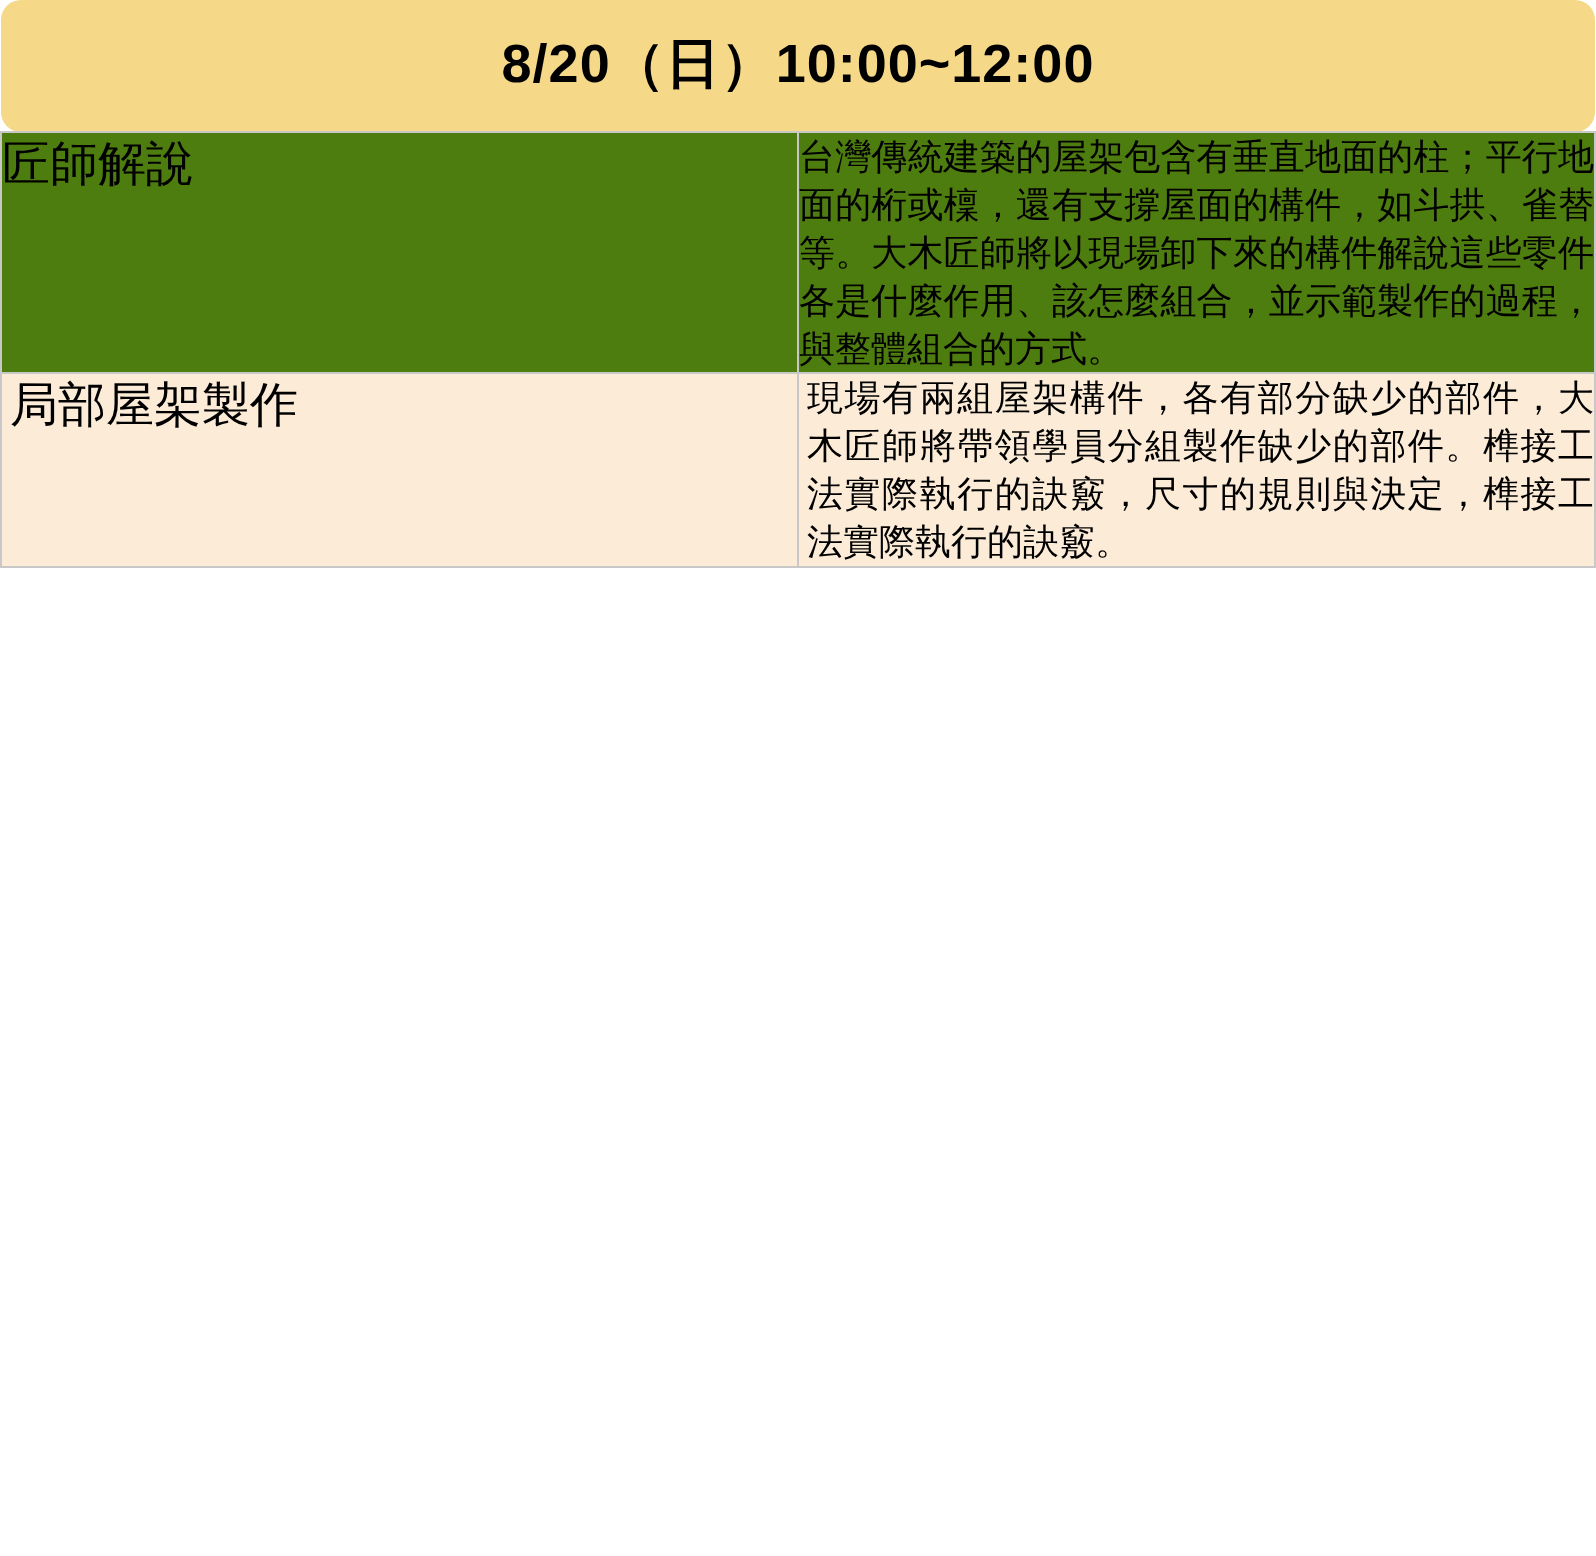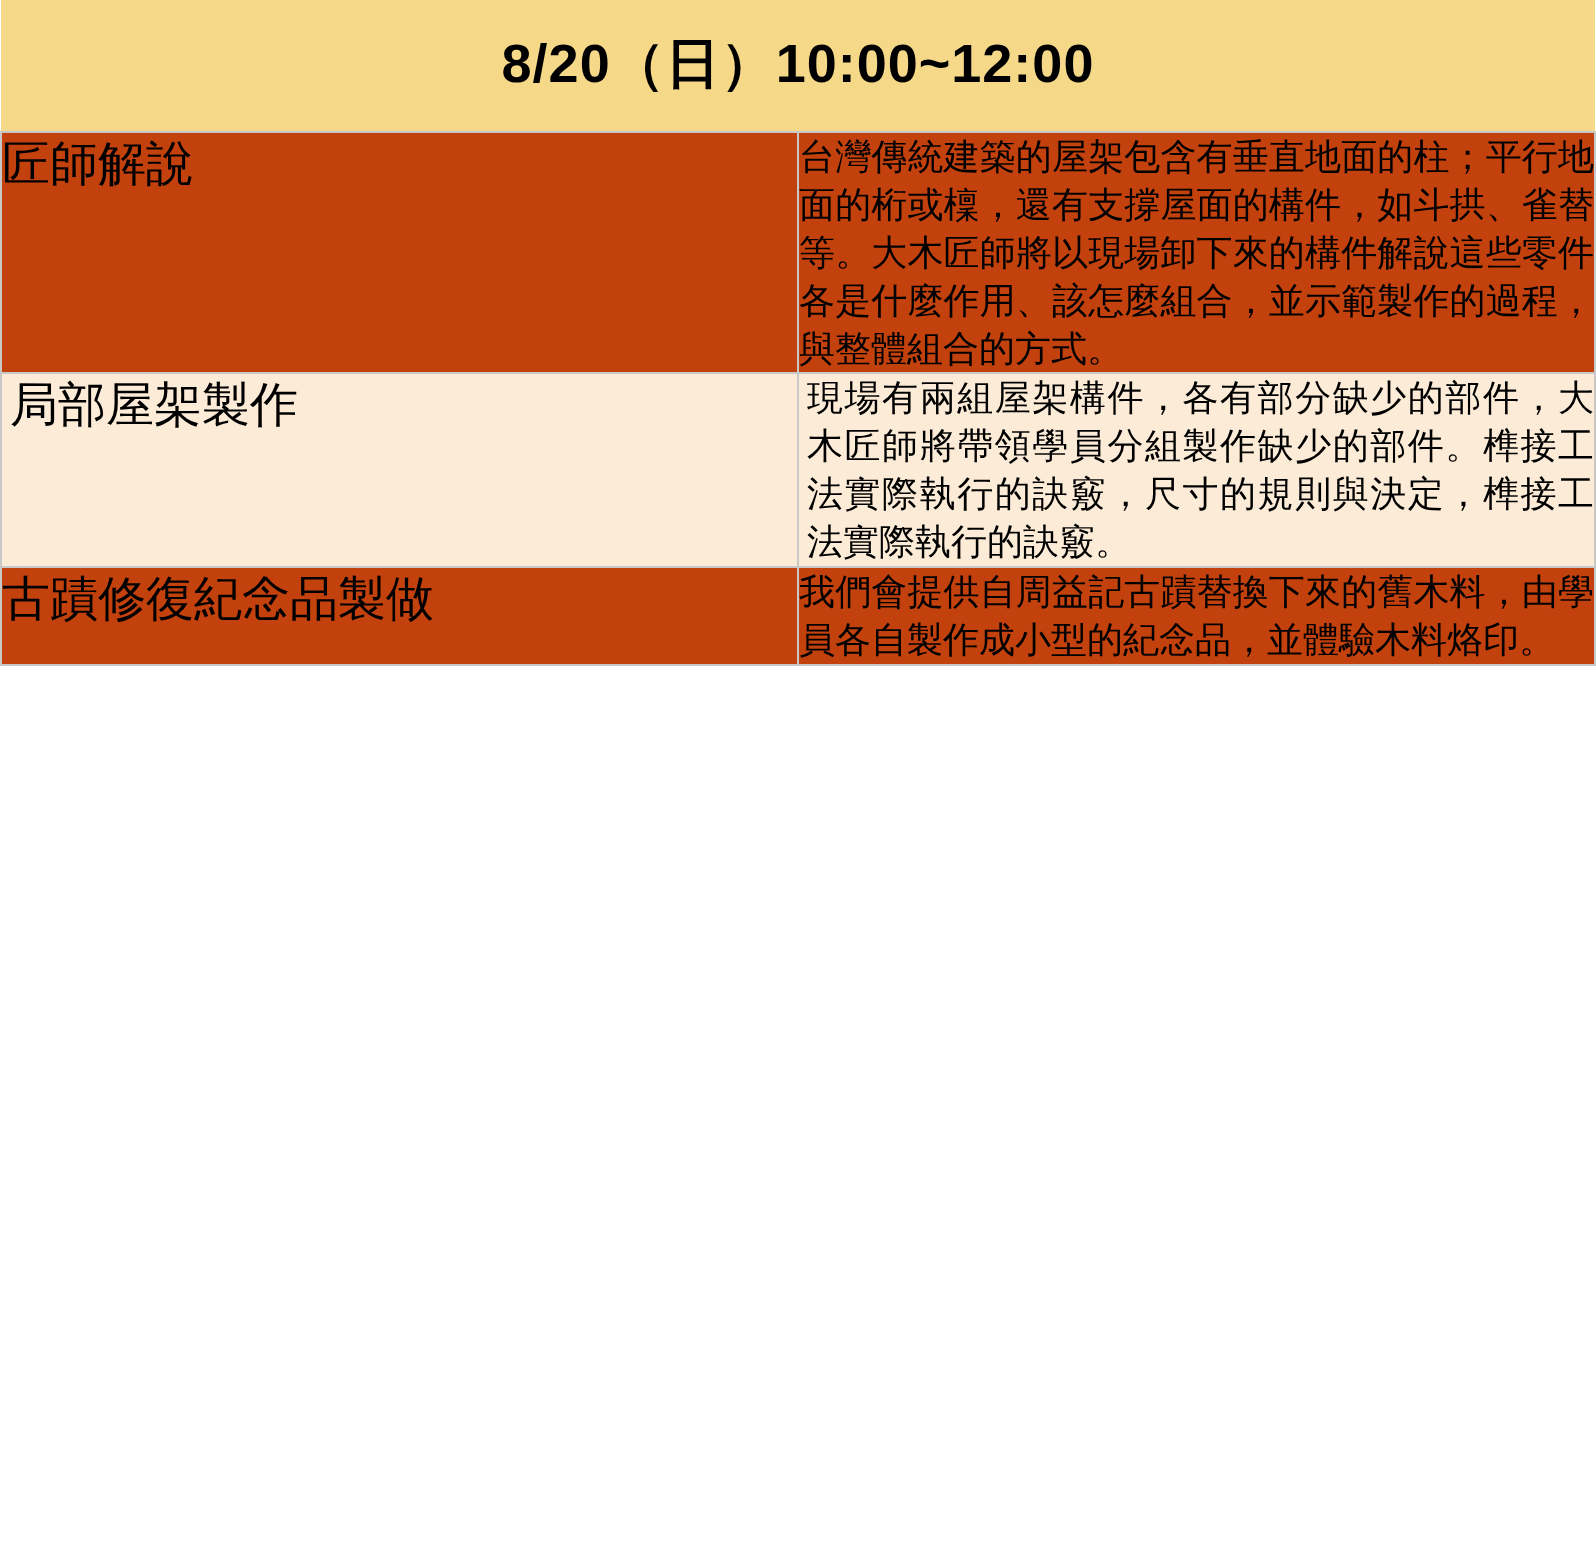--- a/index.html
+++ b/index.html
@@ -28,20 +28,21 @@
     background: #f5d888;
     text-align: center;
     font-size: 54px;
     font-weight: bold;
     letter-spacing: 1px;
     padding: 28px 0 30px 0;
     border-left: none;
     border-right: none;
     border-top: none;
     color: #000;
+    border-radius: 20px;
   }
   .col-label {
     width: 400px;
     font-size: 48px;
     line-height: 1.28;
     padding: 24px 20px 24px 26px;
     box-sizing: border-box;
     border-left: none;
   }
   .col-desc {
@@ -51,39 +52,35 @@
     box-sizing: border-box;
     border-right: none;
     text-align: justify;
     text-justify: inter-ideograph;
   }
   tr.alt td {
     background: #fbebd7;
     padding-left: 8px;
   }
   tr.plain td {
-    background: #c2410c;
+    background: #4d7c0f;
   }
 </style>
 </head>
 <body>
 
 <table class="schedule-table">
   <thead>
     <tr class="header-row">
       <th colspan="2">8/20（日）10:00~12:00</th>
     </tr>
   </thead>
   <tbody>
     <tr class="plain">
       <td class="col-label">匠師解說</td>
       <td class="col-desc">台灣傳統建築的屋架包含有垂直地面的柱；平行地面的桁或檁，還有支撐屋面的構件，如斗拱、雀替等。大木匠師將以現場卸下來的構件解說這些零件各是什麼作用、該怎麼組合，並示範製作的過程，與整體組合的方式。</td>
     </tr>
     <tr class="alt">
       <td class="col-label">局部屋架製作</td>
       <td class="col-desc">現場有兩組屋架構件，各有部分缺少的部件，大木匠師將帶領學員分組製作缺少的部件。榫接工法實際執行的訣竅，尺寸的規則與決定，榫接工法實際執行的訣竅。</td>
     </tr>
-    <tr class="plain">
-      <td class="col-label">古蹟修復紀念品製做</td>
-      <td class="col-desc">我們會提供自周益記古蹟替換下來的舊木料，由學員各自製作成小型的紀念品，並體驗木料烙印。</td>
-    </tr>
   </tbody>
 </table>
 
 </body></html>

